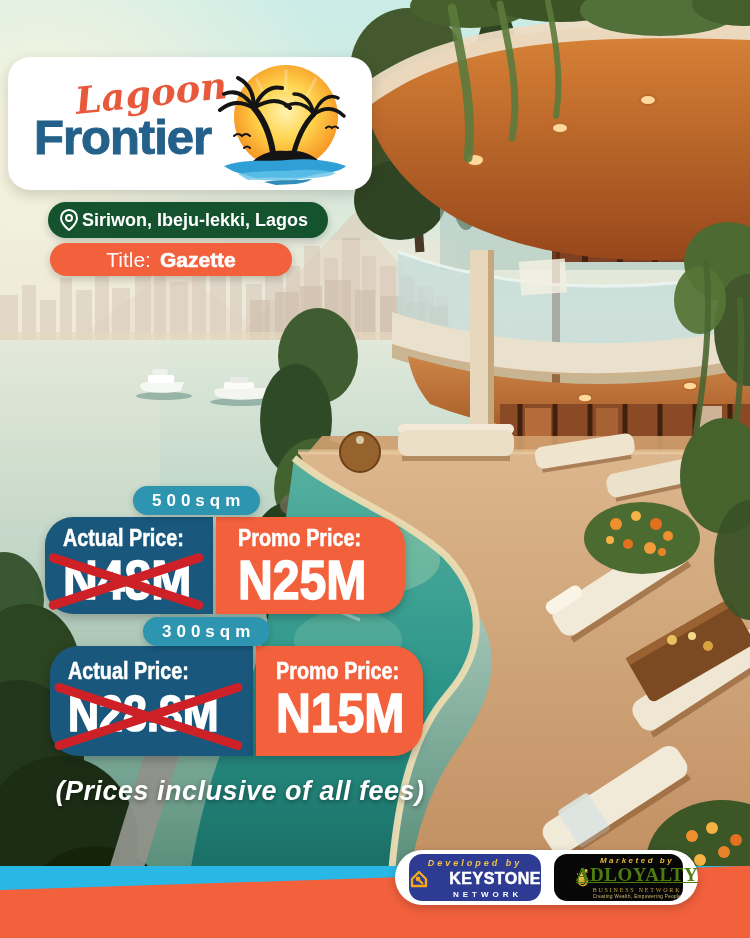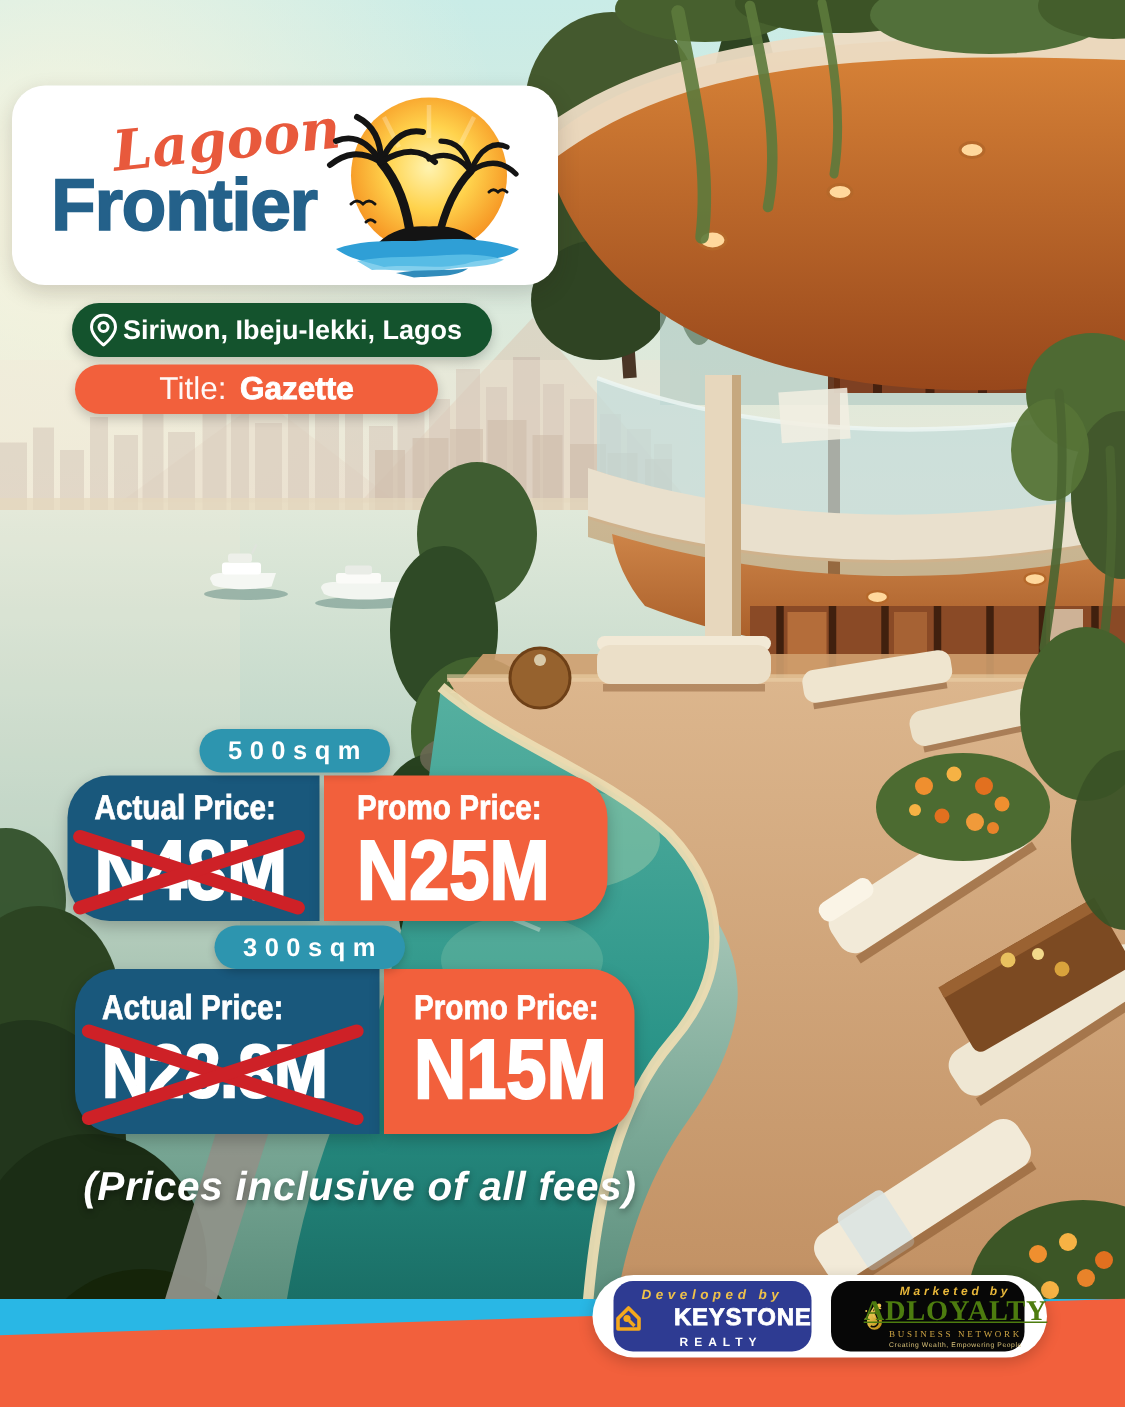--- a/index.html
+++ b/index.html
@@ -448,21 +448,21 @@
     <div class="keystone">
       <div class="dev-label">Developed by</div>
       <div class="k-row">
         <svg width="20" height="20" viewBox="0 0 20 20">
           <path d="M3,10 L10,3 L17,10 L17,17 L3,17 Z" fill="none" stroke="#f5a81c" stroke-width="2.4" stroke-linejoin="round"></path>
           <circle cx="9" cy="10" r="2.4" fill="#f5a81c"></circle>
           <path d="M10.5,11.5 L14,15" stroke="#f5a81c" stroke-width="2.2"></path>
         </svg>
         <span class="k-name">KEYSTONE</span>
       </div>
-      <div class="k-sub">REALTY</div>
+      <div class="k-sub">NETWORK</div>
     </div>
     <div class="adloyalty">
       <svg width="30" height="40" viewBox="0 0 30 40">
         <defs>
           <linearGradient id="goldG" x1="0" y1="0" x2="1" y2="1">
             <stop offset="0" stop-color="#f6d969"></stop>
               <stop offset="1" stop-color="#b8860b"></stop>
           </linearGradient>
         </defs>
         <path d="M13,6 C19,15 24,20 24,27 A10,10 0 1,1 4,27 C4,20 8,14 13,6 Z" fill="url(#goldG)"></path>

